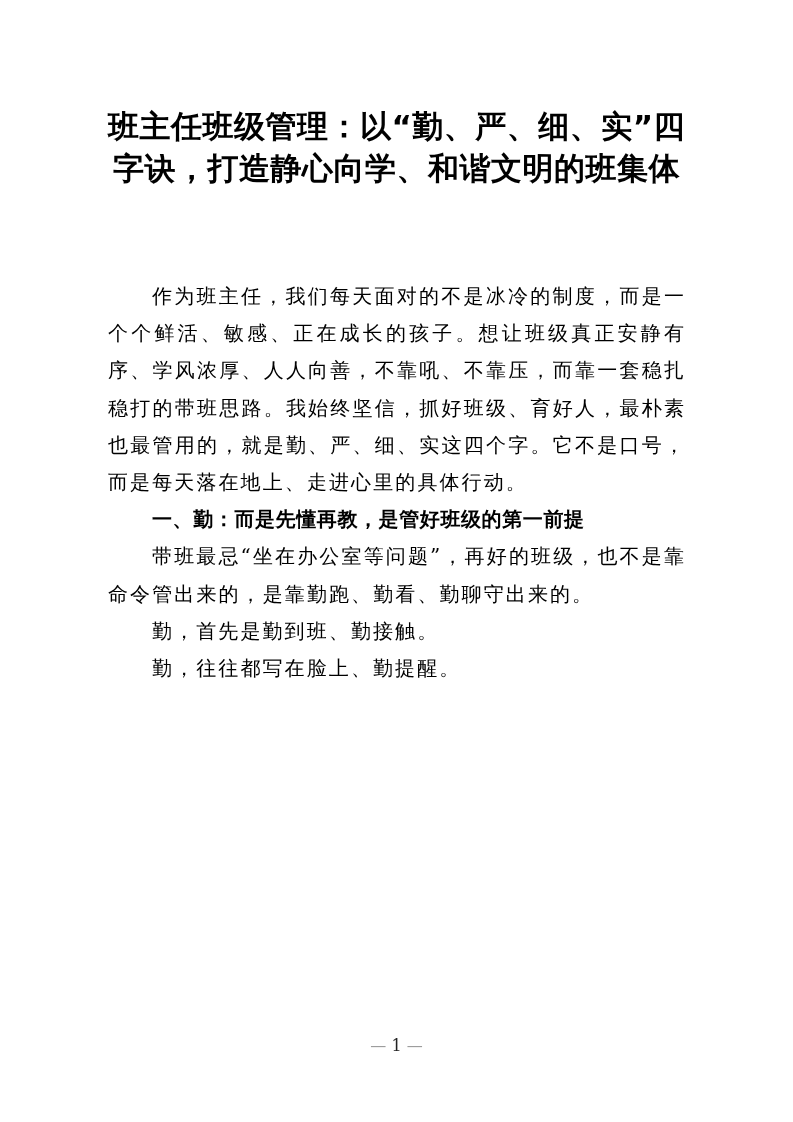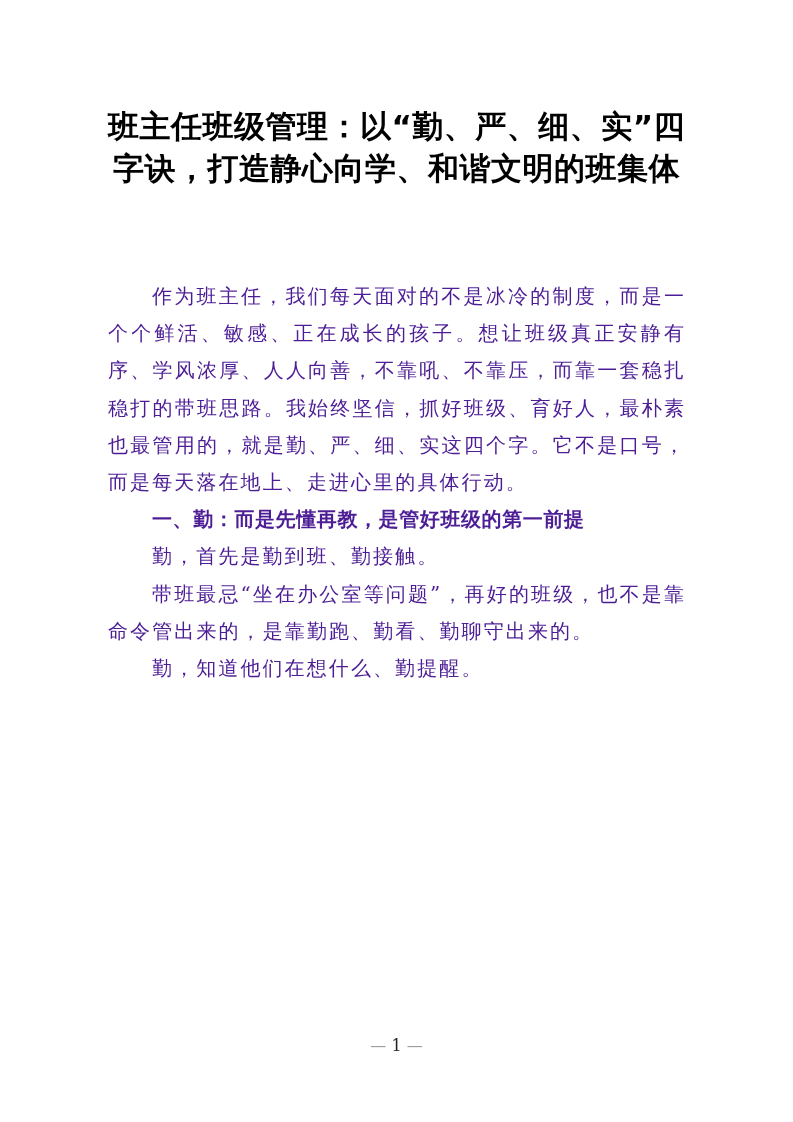--- a/index.html
+++ b/index.html
@@ -13,21 +13,21 @@
     font-size: 31px;
     line-height: 41.5px;
     color: #000;
     letter-spacing: 0.5px;
   }
   .body {
     position: absolute; left: 108px; top: 278px; width: 578px;
     font-family: "DejaVu Serif", serif;
     font-size: 20px;
     line-height: 37.2px;
-    color: #4c1d95;
+    color: #000000;
     text-align: justify;
     letter-spacing: 2.1px;
   }
   .body p { margin: 0; text-indent: 44px; }
   .body p.h { font-family: "DejaVu Sans", sans-serif; font-weight: bold; letter-spacing: 0.6px; }
   .footer {
     position: absolute; left: 0; width: 793px; top: 1036px;
     text-align: center;
     font-family: "DejaVu Serif", serif;
     font-size: 16px;
@@ -37,23 +37,23 @@
 </style>
 </head>
 <body>
 
 <div class="page">
   <div class="title">班主任班级管理：以“勤、严、细、实”四字诀，打造静心向学、和谐文明的班集体</div>
 
   <div class="body">
     <p>作为班主任，我们每天面对的不是冰冷的制度，而是一个个鲜活、敏感、正在成长的孩子。想让班级真正安静有序、学风浓厚、人人向善，不靠吼、不靠压，而靠一套稳扎稳打的带班思路。我始终坚信，抓好班级、育好人，最朴素也最管用的，就是勤、严、细、实这四个字。它不是口号，而是每天落在地上、走进心里的具体行动。</p>
     <p class="h">一、勤：而是先懂再教，是管好班级的第一前提</p>
+    <p>带班最忌“坐在办公室等问题”，再好的班级，也不是靠命令管出来的，是靠勤跑、勤看、勤聊守出来的。</p>
     <p>勤，首先是勤到班、勤接触。</p>
-    <p>带班最忌“坐在办公室等问题”，再好的班级，也不是靠命令管出来的，是靠勤跑、勤看、勤聊守出来的。</p>
-    <p>勤，知道他们在想什么、勤提醒。</p>
+    <p>勤，往往都写在脸上、勤提醒。</p>
   </div>
 
   <div class="footer">
     <span class="dash">—</span>
     <span>1</span>
     <span class="dash">—</span>
   </div>
 </div>
 
 </body></html>

